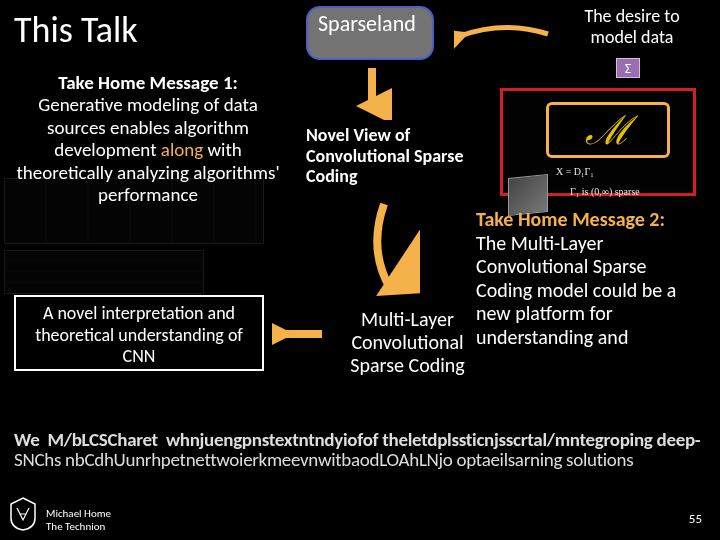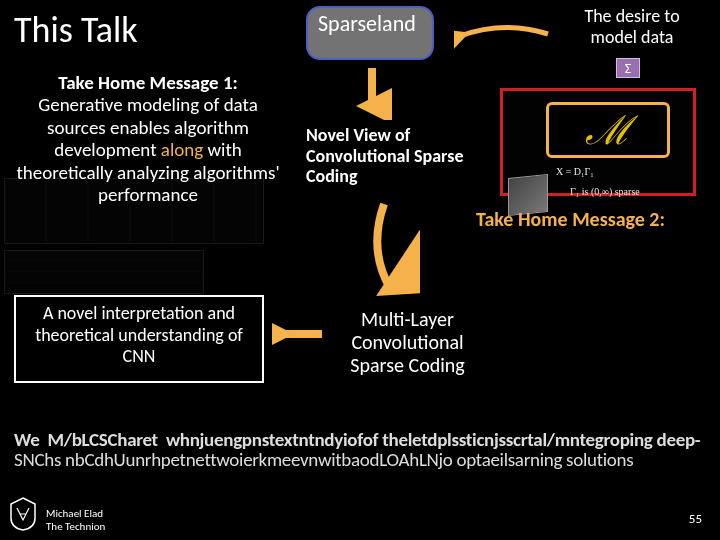--- a/index.html
+++ b/index.html
@@ -69,21 +69,21 @@
     font-size: 20px;
     text-align: left;
     line-height: 1.18;
   }
   .msg2-head { color: #f5b14a; font-weight: 700; }
   .cnn-box {
     position: absolute;
     top: 295px;
     left: 14px;
     width: 250px;
-    height: 88px;
+    height: 76px;
     border: 2px solid #fff;
     background: #000;
     font-size: 18px;
     text-align: center;
     padding: 6px 4px;
     line-height: 1.2;
   }
   .mlcsc {
     position: absolute;
     top: 308px;
@@ -227,20 +227,21 @@
 <div class="mgfx">
   <div class="redbox"></div>
   <div class="yellowbox">ℳ</div>
   <div class="cube"></div>
   <div class="eqn1">X = D₁Γ₁</div>
   <div class="eqn2">Γ₁ is (0,∞) sparse</div>
 </div>
 
 <div class="msg2">
   <span class="msg2-head">Take Home Message 2:</span><br>
+  <span>The Multi-Layer Convolutional Sparse Coding model could be a new platform for understanding and</span>
 </div>
 
 <div class="cnn-box">A novel interpretation and theoretical understanding of CNN</div>
 
 <div class="mlcsc">Multi-Layer Convolutional Sparse Coding</div>
 
 <div class="arrow" style="top:22px;left:454px;">
   <svg width="100" height="30">
       <defs>
         <marker id="ah1" markerWidth="10" markerHeight="10" refX="2" refY="5" orient="auto">
@@ -287,17 +288,17 @@
 </div>
 
 <div class="logo">
   <svg viewBox="0 0 30 36">
       <path d="M15 2 L27 8 L27 22 Q27 32 15 34 Q3 32 3 22 L3 8 Z" fill="none" stroke="#fff" stroke-width="1.5"></path>
       <path d="M9 12 L15 24 L21 12 M12 18 L18 18" stroke="#fff" stroke-width="1.2" fill="none"></path>
     </svg>
 </div>
 
 <div class="footer">
-  <div>Michael Elad</div>
+  <div>Michael Home</div>
   <div>The Technion</div>
 </div>
 
 <div class="pagenum">55</div>
 
 </body></html>

